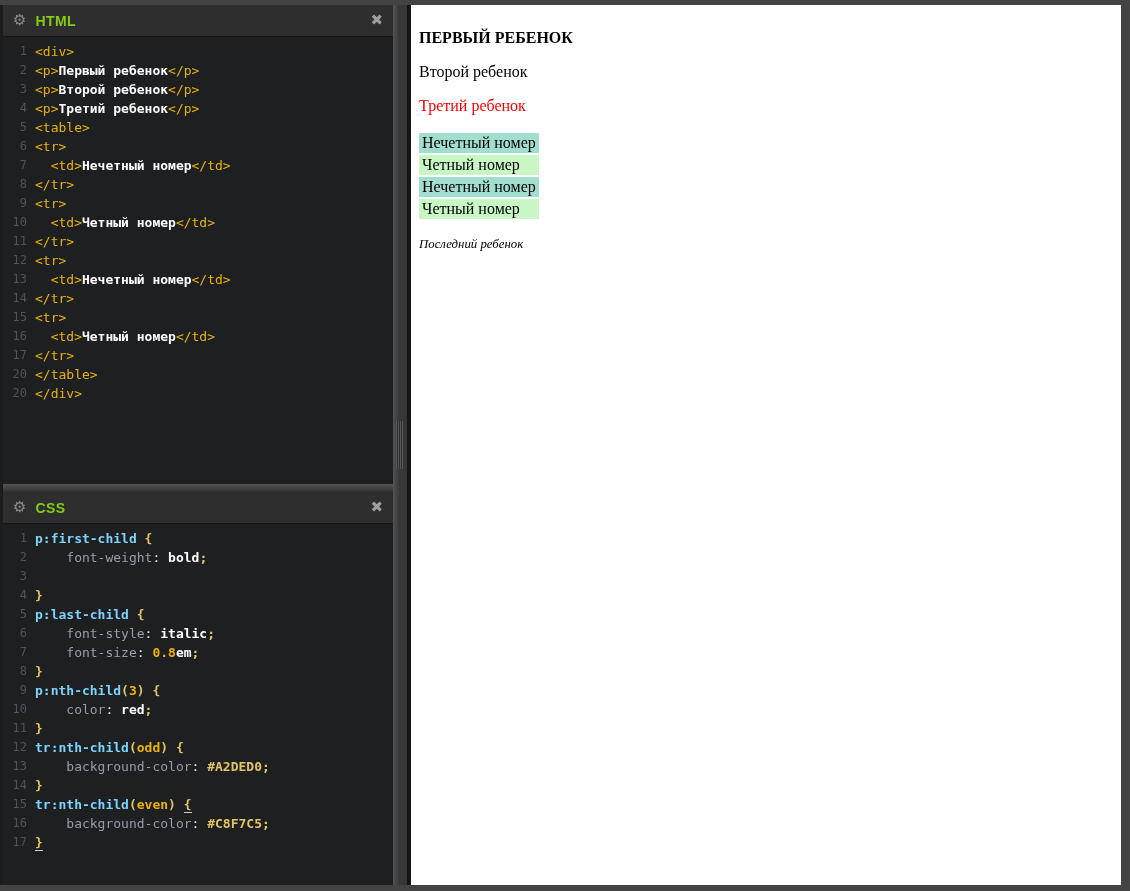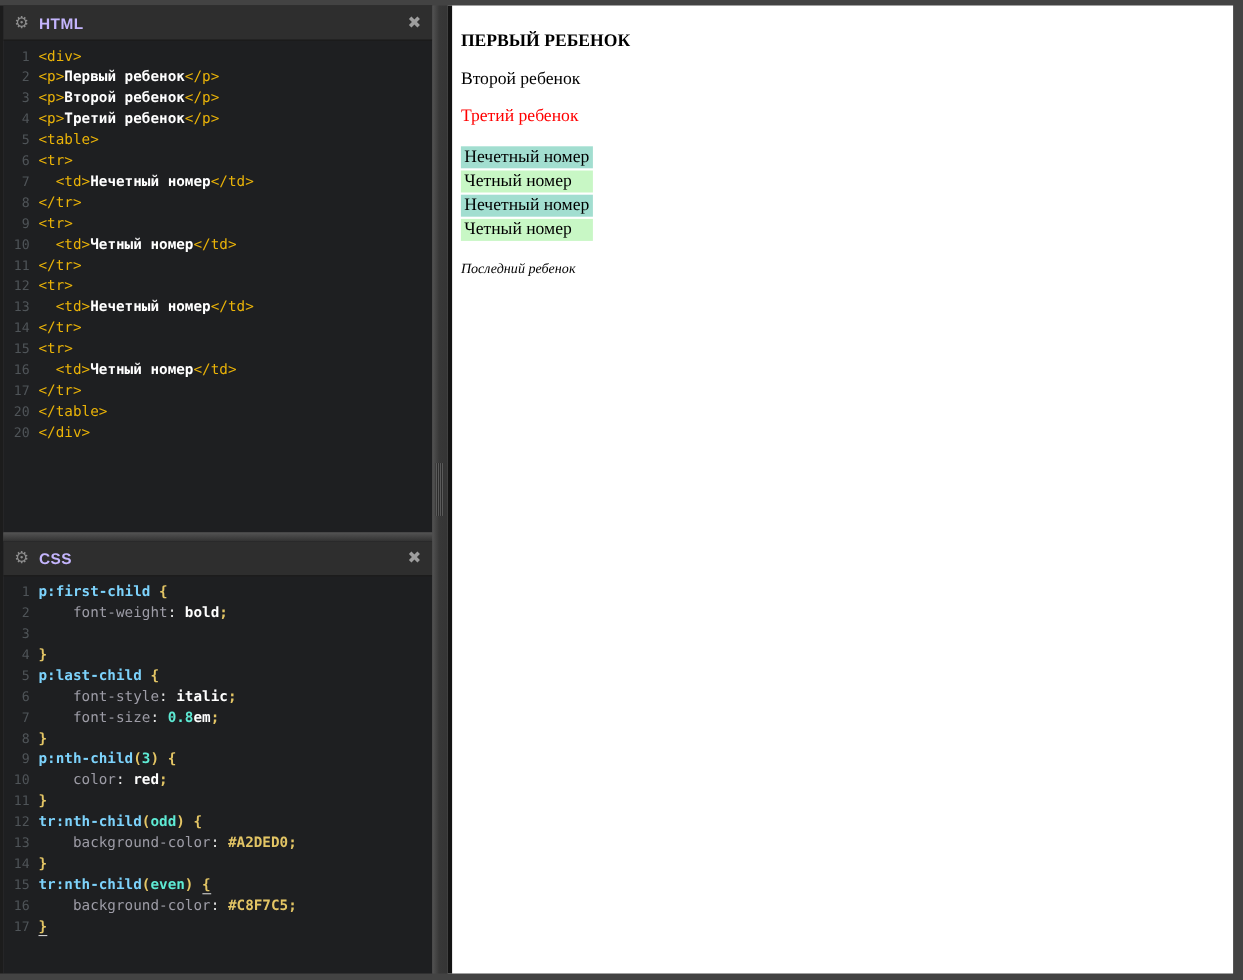--- a/index.html
+++ b/index.html
@@ -9,35 +9,35 @@
        border-left:3px solid #1c1c1c;display:flex;}
 
   
   .left-col{width:390px;flex:0 0 390px;display:flex;flex-direction:column;min-width:0;}
   .panel{background:#1e1f21;display:flex;flex-direction:column;overflow:hidden;}
   .panel-html{height:479px;flex:0 0 479px;}
   .panel-css{flex:1;}
   .panel-header{height:31px;flex:0 0 31px;background:#2e2e2e;border-bottom:1px solid #161616;
        display:flex;align-items:center;padding:0 10px;gap:9px;}
   .gear{color:#8d8d8d;font-size:15px;line-height:1;font-family:"DejaVu Sans",sans-serif;cursor:pointer;}
-  .panel-title{margin:0;font-size:14px;font-weight:bold;color:#c4b5fd;letter-spacing:.4px;}
+  .panel-title{margin:0;font-size:14px;font-weight:bold;color:#84cc16;letter-spacing:.4px;}
   .close{margin-left:auto;color:#9e9e9e;font-weight:bold;font-size:15px;line-height:1;
        font-family:"DejaVu Sans",sans-serif;cursor:pointer;}
 
   .editor{flex:1;padding:5px 0 0 0;overflow:hidden;cursor:text;
        font-family:"DejaVu Sans Mono",monospace;font-size:13px;line-height:19px;}
   .cm-line{display:flex;height:19px;}
   .ln{flex:0 0 24px;text-align:right;padding-right:8px;color:#4f5458;font-size:12px;
       line-height:19px;user-select:none;}
   .code{white-space:pre;}
   .tk-tag{color:#eab308;}
   .tk-txt{color:#ffffff;font-weight:bold;}
   .tk-yel{color:#e3c565;font-weight:bold;}
   .tk-prop{color:#9d9ca6;}
-  .tk-num{color:#5eead4;font-weight:bold;text-align:center;}
+  .tk-num{color:#eab308;font-weight:bold;text-align:center;}
   .tk-sel{color:#7dd3fc;font-weight:bold;}
   .tk-col{color:#e8e8e8;}
   .u{border-bottom:1px solid #cfcfcf;}
 
   
   .hsplit{height:8px;flex:0 0 8px;background:linear-gradient(#545454,#323232);cursor:row-resize;}
   .vsplit{width:14px;flex:0 0 14px;background:linear-gradient(90deg,#535353,#383838 45%,#353535);
        position:relative;cursor:col-resize;}
   .vsplit .grip{position:absolute;left:3px;top:50%;margin-top:-24px;width:7px;height:48px;
        background:repeating-linear-gradient(90deg,#5a5a5a 0,#5a5a5a 1px,#2c2c2c 1px,#2c2c2c 2px);}

